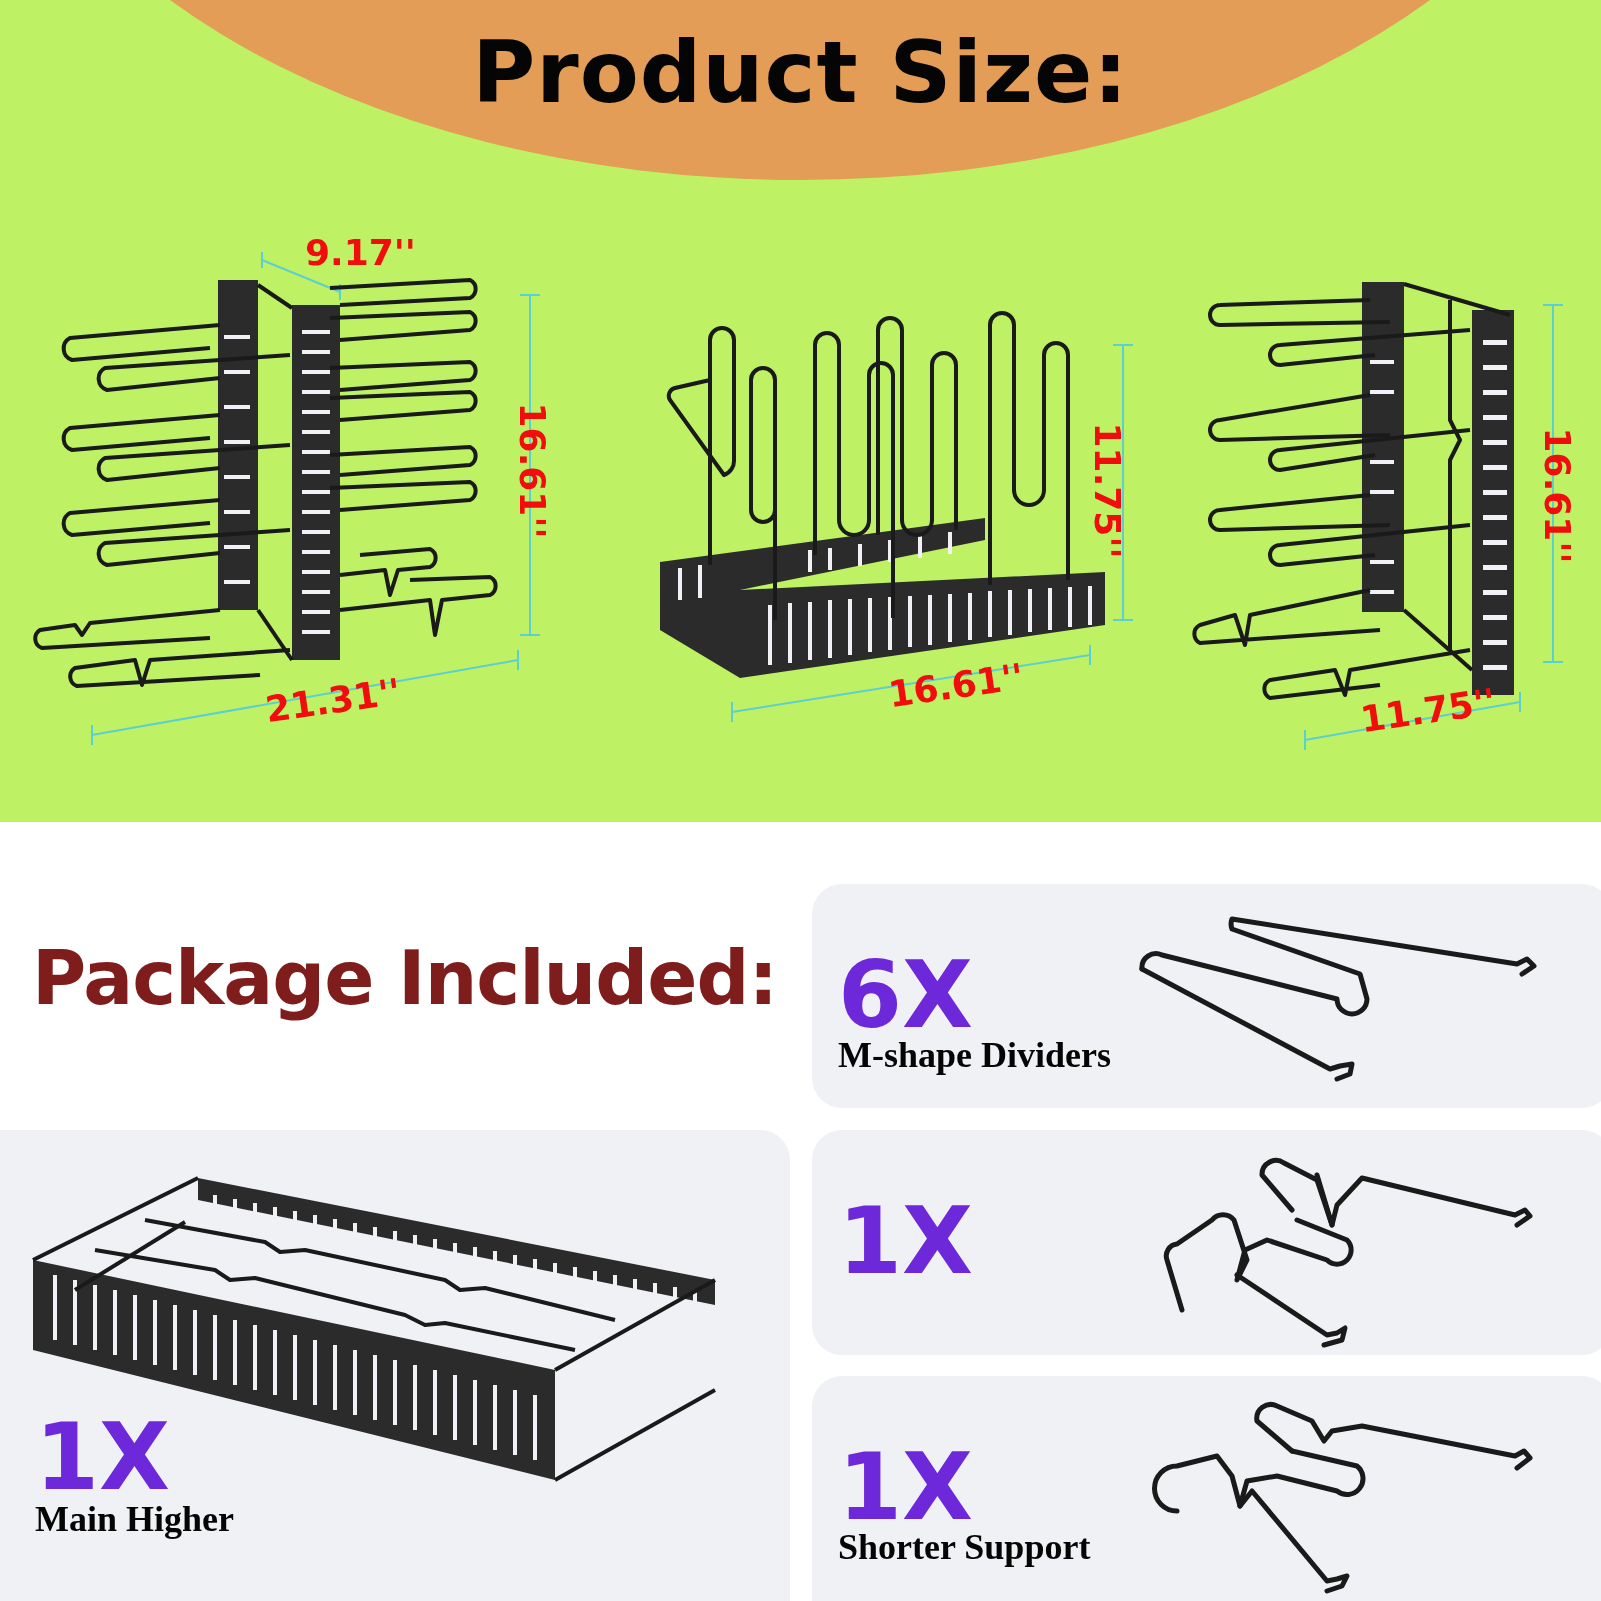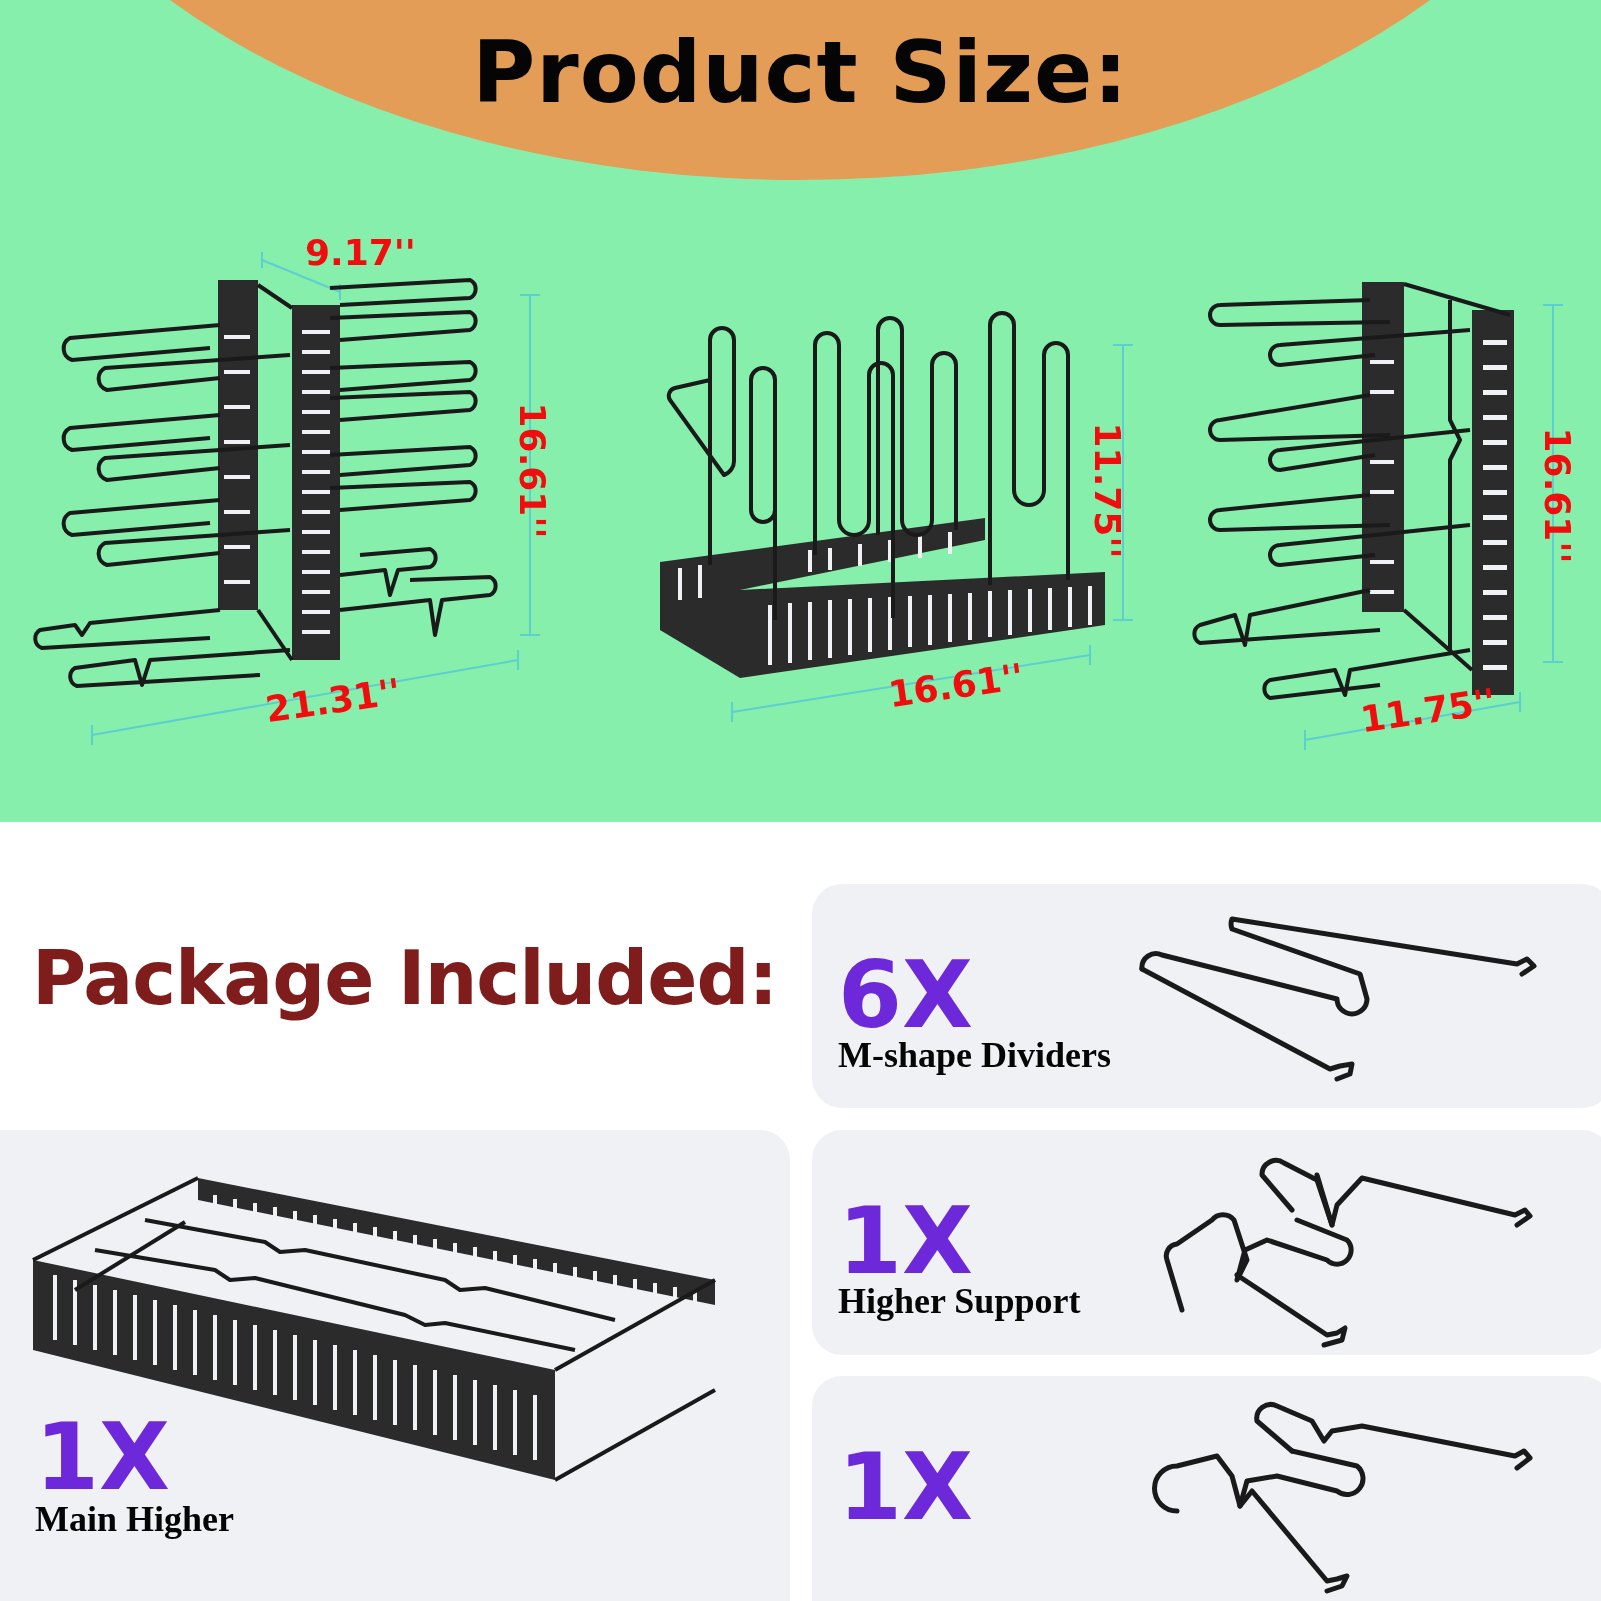--- a/index.html
+++ b/index.html
@@ -1,17 +1,17 @@
 <!DOCTYPE html>
 <html><head>
 <meta charset="utf-8">
 <style>
   html, body { margin:0; padding:0; }
   body { width:1601px; height:1601px; position:relative; overflow:hidden; background:#ffffff; font-family:"Liberation Sans", sans-serif; }
-  .top { position:absolute; left:0; top:0; width:1601px; height:822px; background:#86efac; overflow:hidden; }
+  .top { position:absolute; left:0; top:0; width:1601px; height:822px; background:#bef264; overflow:hidden; }
   .arc { position:absolute; left:-20px; top:-820px; width:1640px; height:1000px; border-radius:50%; background:#e39d56; }
   .title { position:absolute; left:0; width:1601px; top:22px; text-align:center; font-weight:700; font-size:86px; color:#050505; letter-spacing:1px; font-family:"DejaVu Sans", sans-serif; }
   .dim { position:absolute; color:#f10d0d; font-weight:700; font-size:36px; font-family:"DejaVu Sans", sans-serif; white-space:nowrap; }
   .vert { transform:rotate(90deg); transform-origin:center center; }
   svg.art { position:absolute; overflow:visible; }
   .pk-title { position:absolute; left:32px; top:935px; font-size:74px; font-weight:700; color:#7f1d1d; font-family:"DejaVu Sans", sans-serif; letter-spacing:-1px; }
   .card { position:absolute; background:#f0f1f5; border-radius:30px; }
   .qty { position:absolute; color:#6d28d9; font-weight:700; font-size:92px; font-family:"DejaVu Sans", sans-serif; line-height:1; }
   .name { position:absolute; color:#050505; font-weight:700; font-size:36px; font-family:Liberation Serif, serif; white-space:nowrap; }
 </style>
@@ -268,33 +268,33 @@
       <path d="M130 60 L250 82 L265 92 L290 90 L430 120 L445 130 L470 128 L600 160"></path>
       <path d="M60 130 L170 62"></path>
     </g>
   </svg>
   <div class="qty" style="left:65px;top:282px">1X</div>
   <div class="name" style="left:65px;top:368px">Main Higher</div>
 </div>
 
 <div class="card" style="left:812px;top:1130px;width:800px;height:225px">
   <div class="qty" style="left:26px;top:66px">1X</div>
-  <div class="name" style="left:26px;top:150px">Higher Support</div>
   <svg class="art" style="left:250px;top:20px" width="540" height="190">
     <g stroke="#1a1a1a" stroke-width="5" fill="none" stroke-linejoin="round" stroke-linecap="round">
       <path d="M120 160 L105 110 a12 12 0 0 1 10-16 L150 70 a14 14 0 0 1 22 0 L185 110 L175 130 L183 100 L205 90 L265 110 a14 14 0 0 0 20-20 L235 70"></path>
       <path d="M175 125 L265 185 L275 183 L283 178 L280 190 L262 195"></path>
       <path d="M230 60 L200 25 a14 14 0 0 1 22-12 L255 30 L270 75 L275 55 L300 28 L453 65 L463 60 L468 66 L455 75"></path>
       <path d="M270 75 L255 25"></path>
     </g>
   </svg>
 </div>
 
 <div class="card" style="left:812px;top:1376px;width:800px;height:260px">
   <div class="qty" style="left:26px;top:66px">1X</div>
+  <div class="name" style="left:26px;top:150px">Shorter Support</div>
   <svg class="art" style="left:250px;top:20px" width="540" height="190">
     <g stroke="#1a1a1a" stroke-width="5" fill="none" stroke-linejoin="round" stroke-linecap="round">
       <path d="M115 115 a14 14 0 0 1 0-45 L155 60 L170 80 L178 110 L185 85 L215 80 L275 95 a14 14 0 0 0 20-25 L230 55"></path>
       <path d="M178 110 L190 95 L265 185 L275 183 L285 180 L280 190 L265 195"></path>
       <path d="M230 55 L195 25 a14 14 0 0 1 20-15 L250 25 L262 45 L270 35 L300 30 L453 60 L462 55 L468 62 L455 72"></path>
     </g>
   </svg>
 </div>
 
 </body></html>

